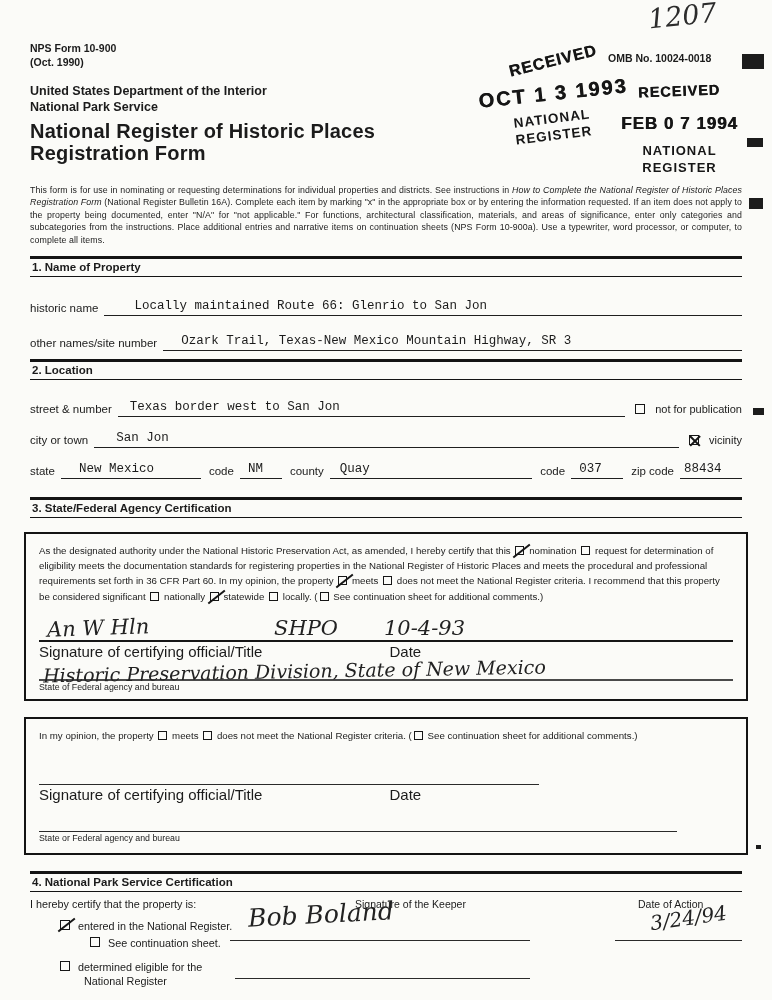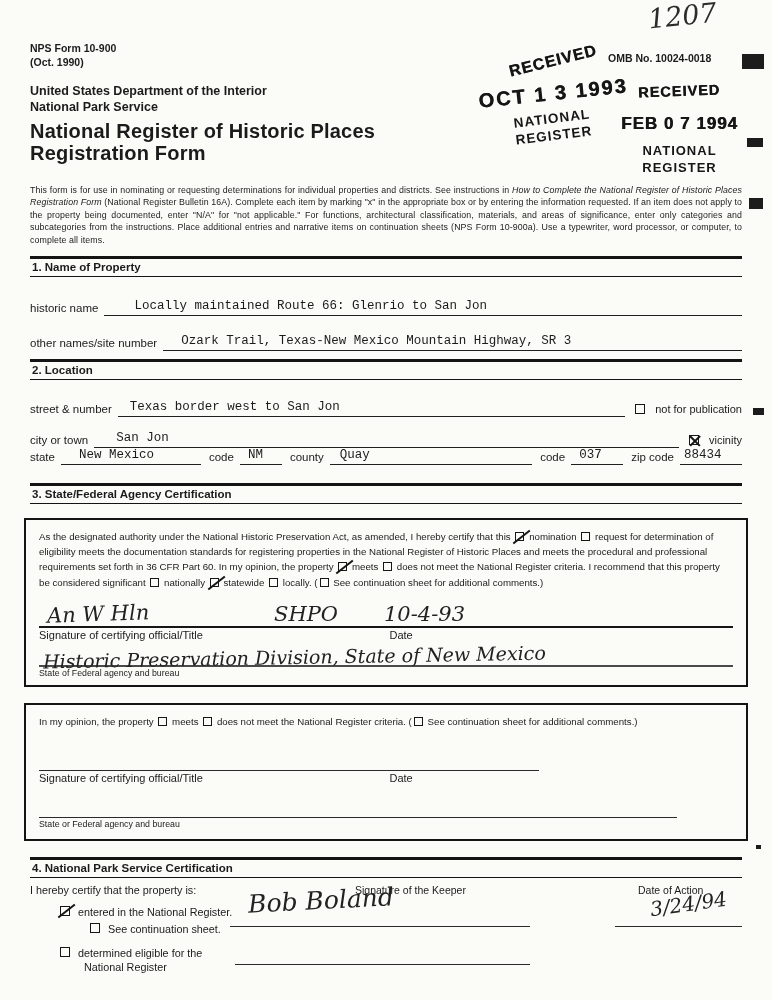--- a/index.html
+++ b/index.html
@@ -62,21 +62,21 @@
                       background:#161616; transform:rotate(45deg); }
 
   
   .certbox { border:2px solid #141414; margin:0 24px; padding:9px 13px 7px 13px; }
   .certbox p { font-size:9.7px; line-height:1.55; }
   .certbox .cb { width:9px; height:9px; margin:0 2px; vertical-align:-1px; }
 
   .hw { font-family:"DejaVu Serif",serif; font-style:italic; color:#222; }
   .sigline { border-bottom:2px solid #161616; position:relative; height:30px; margin-top:8px; }
   .sigline .hw { position:absolute; bottom:0px; font-size:21px; white-space:nowrap; }
-  .siglabels { position:relative; font-size:11px; padding-top:1px; height:13px; }
+  .siglabels { position:relative; font-size:15px; padding-top:1px; height:13px; }
   .siglabels .dlab { position:absolute; left:50.5%; top:1px; }
   .bureauline { border-bottom:2px solid #4a4a4a; position:relative; height:26px; }
   .bureauline .hw { position:absolute; left:4px; bottom:-3px; font-size:19px; transform:rotate(-1deg); white-space:nowrap; }
   .blabel { font-size:8.8px; padding-top:1px; }
 
   .blank-sig { border-bottom:1.5px solid #2a2a2a; height:26px; width:72%; }
   .blank-bureau { border-bottom:1.5px solid #2a2a2a; height:24px; width:92%; }
 
   
   .sec4 { position:relative; height:205px; font-size:10.8px; }
@@ -175,21 +175,21 @@
       <span class="flabel">city or town</span>
       <span class="fline">
         <span class="tw" style="left:22px;">San Jon</span>
       </span>
       <span class="side">
         <span class="cb xmark"></span>
         <span>vicinity</span>
       </span>
     </div>
 
-    <div class="frow" style="">
+    <div class="frow" style="margin-top:14px;">
       <span class="flabel">state</span>
       <span class="fline" style="flex:0 0 140px;">
         <span class="tw" style="left:18px;">New Mexico</span>
       </span>
       <span class="flabel" style="padding-left:8px;">code</span>
       <span class="fline" style="flex:0 0 42px;">
         <span class="tw" style="left:8px;">NM</span>
       </span>
       <span class="flabel" style="padding-left:8px;">county</span>
       <span class="fline">

